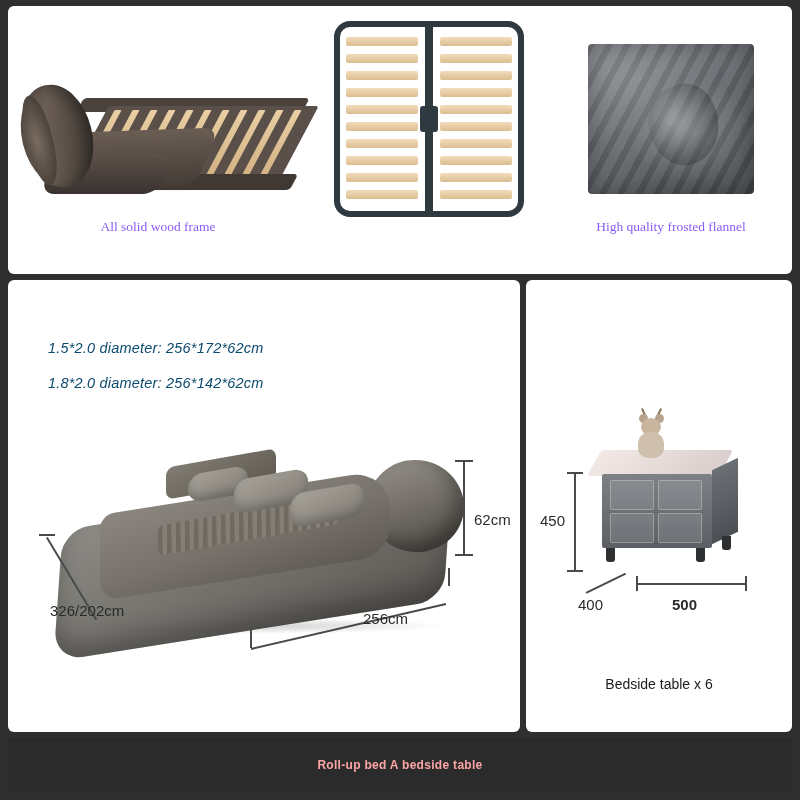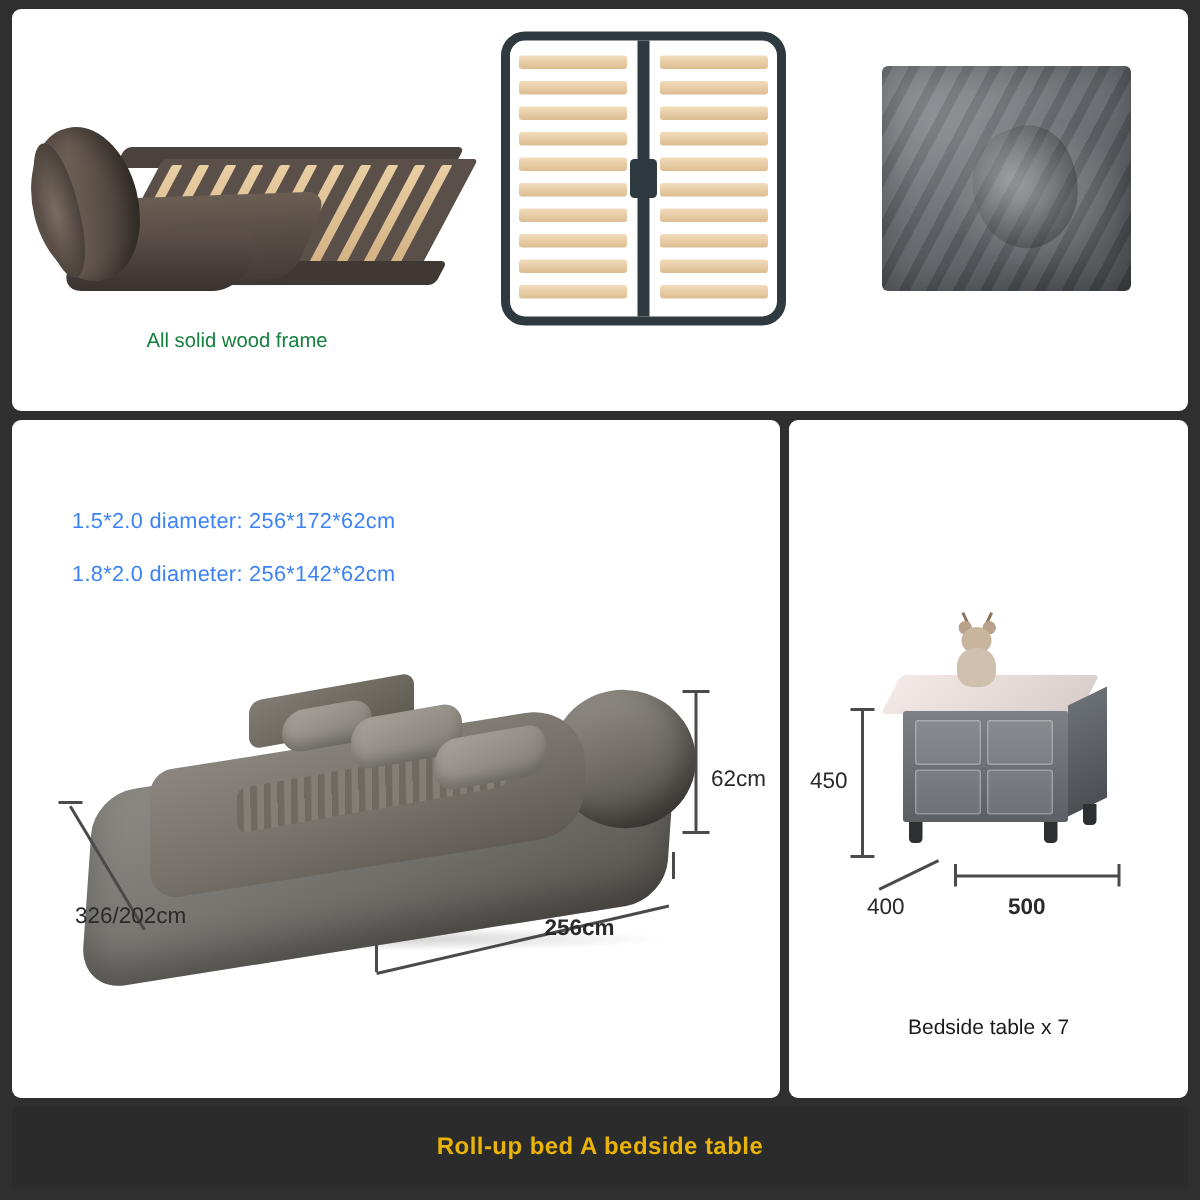--- a/index.html
+++ b/index.html
@@ -49,25 +49,26 @@
   .feature-img {
     width: 100%;
     height: 198px;
     position: relative;
     display: flex;
     align-items: center;
     justify-content: center;
   }
   .feature-cap {
     font-size: 13.5px;
-    color: #15803d;
+    color: #8b5cf6;
     text-align: center;
     line-height: 1.35;
     padding: 0 12px;
     box-sizing: border-box;
+    font-family: Liberation Serif, serif;
   }
   .feature-cap.bold {
     font-weight: bold;
     font-size: 14.5px;
     text-align: left;
     padding-left: 18px;
     align-self: flex-start;
   }
 
   
@@ -258,23 +259,24 @@
     width: 266px;
     height: 452px;
     background: #ffffff;
     border-radius: 6px;
     box-sizing: border-box;
   }
 
   .dim-line {
     position: absolute;
     left: 40px;
-    color: #3b82f6;
+    color: #0c4a6e;
     font-size: 14.5px;
     letter-spacing: 0.2px;
+    font-style: italic;
   }
   .dim-line.l1 { top: 60px; }
   .dim-line.l2 { top: 95px; }
 
   
   .bed-wrap {
     position: absolute;
     left: 30px;
     top: 160px;
     width: 450px;
@@ -481,22 +483,22 @@
     top: 738px;
     width: 784px;
     height: 54px;
     background: #2b2b2b;
     display: flex;
     align-items: center;
     justify-content: center;
     border-radius: 4px;
   }
   .footer-text {
-    color: #eab308;
-    font-size: 16px;
+    color: #fca5a5;
+    font-size: 12px;
     font-weight: bold;
     letter-spacing: 0.3px;
   }
 </style>
 </head>
 <body>
 
 <div class="page">
 
   <div class="top-panel">
@@ -560,20 +562,21 @@
           </div>
         </div>
       </div>
 
       <div class="feature">
         <div class="feature-img">
           <div class="flannel">
               <div class="flannel-fold"></div>
             </div>
         </div>
+        <div class="feature-cap">High quality frosted flannel</div>
       </div>
 
     </div>
   </div>
 
   <div class="mid-left">
     <div class="dim-line l1">1.5*2.0 diameter: 256*172*62cm</div>
     <div class="dim-line l2">1.8*2.0 diameter: 256*142*62cm</div>
 
     <div class="bed-wrap">
@@ -593,21 +596,21 @@
     <div class="tick" style="left:447px; top:274px; width:18px; height:1.5px;"></div>
     <div class="meas" style="left:466px; top:231px;">62cm</div>
 
     <div class="rule" style="left:38px; top:258px; width:1.5px; height:96px; transform:rotate(-31deg); transform-origin: top left;"></div>
     <div class="tick" style="left:31px; top:254px; width:16px; height:1.5px;"></div>
     <div class="meas" style="left:42px; top:322px;">326/202cm</div>
 
     <div class="rule" style="left:243px; top:368px; width:200px; height:1.5px; transform:rotate(-13deg); transform-origin: left center;"></div>
     <div class="tick" style="left:242px; top:350px; width:1.5px; height:18px;"></div>
     <div class="tick" style="left:440px; top:288px; width:1.5px; height:18px;"></div>
-    <div class="meas" style="left:355px; top:330px;font-weight:bold;">256cm</div>
+    <div class="meas" style="left:355px; top:330px;">256cm</div>
   </div>
 
   <div class="mid-right">
     <div class="ns-wrap">
       <div class="ns-top"></div>
       <div class="ns-side"></div>
       <div class="ns-body"></div>
       <div class="ns-drawer" style="left:26px; top:60px; width:44px; height:30px;"></div>
       <div class="ns-drawer" style="left:74px; top:60px; width:44px; height:30px;"></div>
       <div class="ns-drawer" style="left:26px; top:93px; width:44px; height:30px;"></div>
@@ -631,20 +634,20 @@
     <div class="meas" style="left:14px; top:232px;">450</div>
 
     <div class="rule" style="left:60px; top:312px; width:44px; height:1.5px; transform:rotate(-26deg); transform-origin:left center;"></div>
     <div class="meas" style="left:52px; top:316px;">400</div>
 
     <div class="rule" style="left:110px; top:303px; width:110px; height:1.5px;"></div>
     <div class="tick" style="left:110px; top:296px; width:1.5px; height:15px;"></div>
     <div class="tick" style="left:219px; top:296px; width:1.5px; height:15px;"></div>
     <div class="meas" style="left:146px; top:316px;font-weight:bold;">500</div>
 
-    <div class="ns-caption">Bedside table x 7</div>
+    <div class="ns-caption">Bedside table x 6</div>
   </div>
 
   <div class="footer">
     <span class="footer-text">Roll-up bed A bedside table</span>
   </div>
 
 </div>
 
 </body></html>

